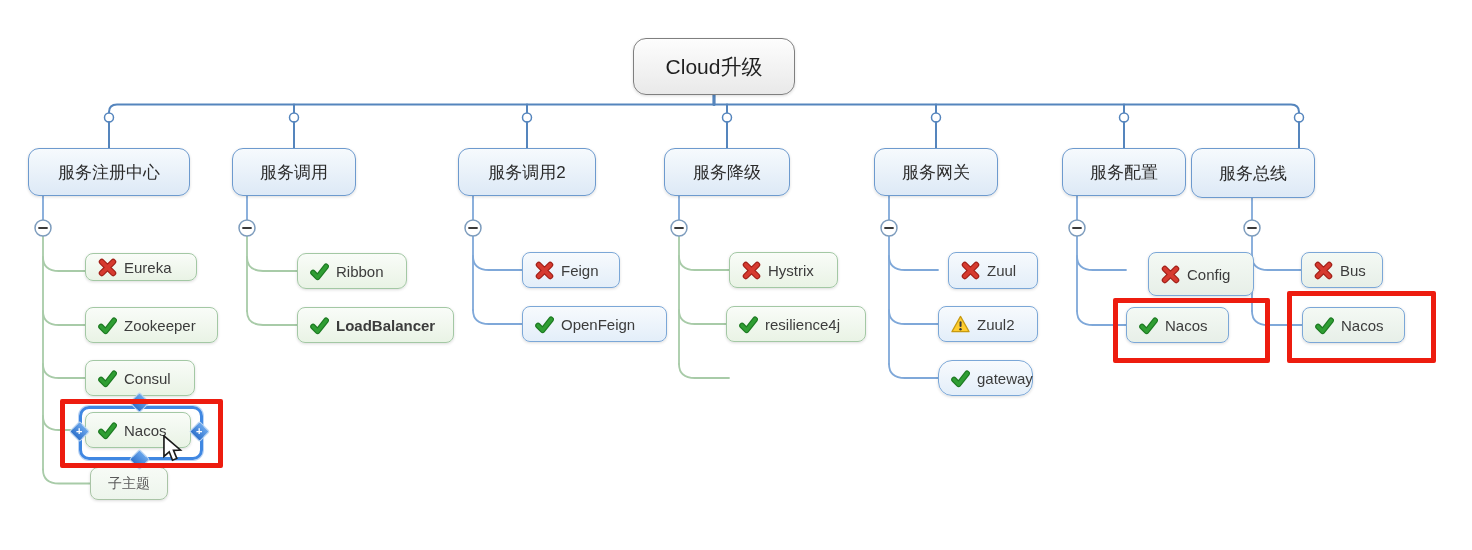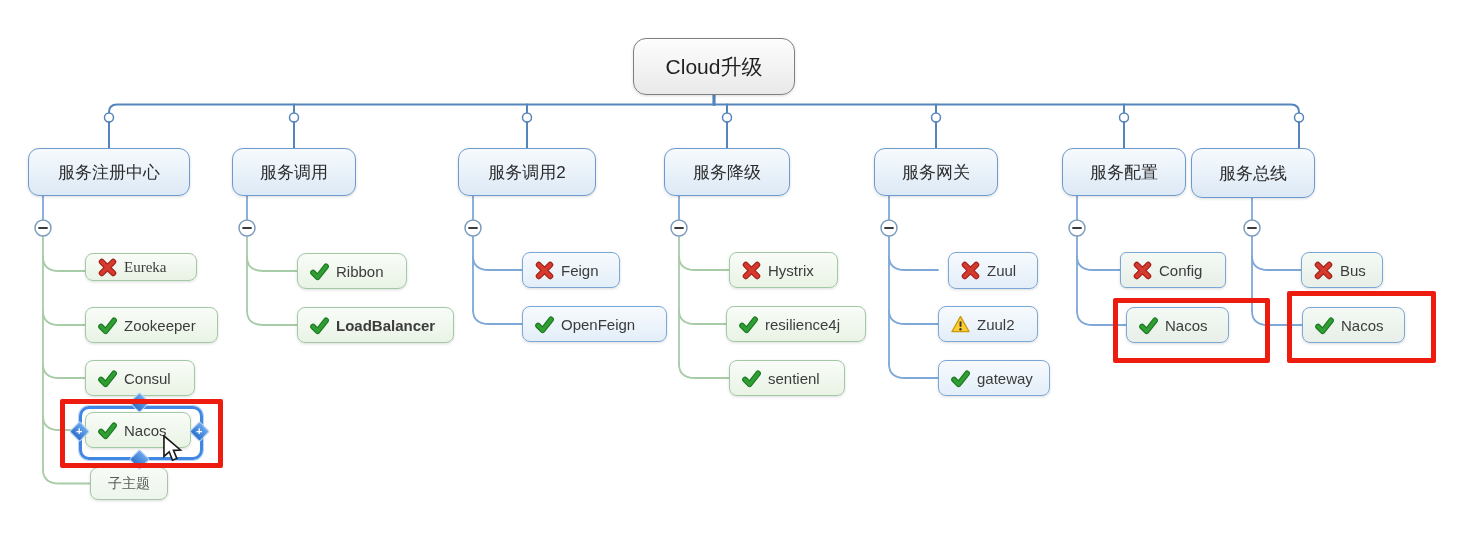--- a/index.html
+++ b/index.html
@@ -103,21 +103,21 @@
       <path d="M1252,311 Q1252,325 1268,325 H1302" stroke="#7fa8d9" stroke-width="1.8" fill="none" stroke-linecap="round"></path>
       <circle cx="1252" cy="228" r="8" fill="#fff" stroke="#7d9cbd" stroke-width="1.5"></circle>
       <path d="M1248,228 H1256" stroke="#3a3a3a" stroke-width="1.8" fill="none" stroke-linecap="round"></path>
     </svg>
   <div class="node root" id="root-node" style="left: 633px; top: 38px; width: 162px; height: 57px;">
     <span class="label">Cloud升级</span>
   </div>
 <div class="node branch" style="left: 28px; top: 148px; width: 162px; height: 48px;">
       <span class="label">服务注册中心</span>
     </div>
-    <div class="node child green" style="left: 85px; top: 253px; width: 112px; height: 28px; font-family: Liberation Serif, serif;">
+    <div class="node child green" style="left: 85px; top: 253px; width: 112px; height: 28px;">
       <span class="icon">
         <svg viewBox="0 0 20 20">
           <path d="M4 4 L16 16 M16 4 L4 16" stroke="#a02018" stroke-width="6.4" stroke-linecap="round"></path>
           <path d="M4 4 L16 16 M16 4 L4 16" stroke="#d63a2f" stroke-width="4" stroke-linecap="round"></path>
         </svg>
       </span>
       <span class="label">Eureka</span>
     </div>
     <div class="node child green" style="left: 85px; top: 307px; width: 133px; height: 36px;">
       <span class="icon">
@@ -214,29 +214,20 @@
     </div>
     <div class="node child green" style="left: 726px; top: 306px; width: 140px; height: 36px;">
       <span class="icon">
         <svg viewBox="0 0 20 20">
           <path d="M3.2 11.2 L8 16 L17 4.6" fill="none" stroke="#1d7a22" stroke-width="6" stroke-linecap="round" stroke-linejoin="round"></path>
           <path d="M3.2 11.2 L8 16 L17 4.6" fill="none" stroke="#2f9e33" stroke-width="3.6" stroke-linecap="round" stroke-linejoin="round"></path>
         </svg>
       </span>
       <span class="label">resilience4j</span>
     </div>
-    <div class="node child green" style="left: 729px; top: 360px; width: 116px; height: 36px;">
-      <span class="icon">
-        <svg viewBox="0 0 20 20">
-          <path d="M3.2 11.2 L8 16 L17 4.6" fill="none" stroke="#1d7a22" stroke-width="6" stroke-linecap="round" stroke-linejoin="round"></path>
-          <path d="M3.2 11.2 L8 16 L17 4.6" fill="none" stroke="#2f9e33" stroke-width="3.6" stroke-linecap="round" stroke-linejoin="round"></path>
-        </svg>
-      </span>
-      <span class="label">sentienl</span>
-    </div>
     <div class="node branch" style="left: 874px; top: 148px; width: 124px; height: 48px;">
       <span class="label">服务网关</span>
     </div>
     <div class="node child blue" style="left: 948px; top: 252px; width: 90px; height: 37px;">
       <span class="icon">
         <svg viewBox="0 0 20 20">
           <path d="M4 4 L16 16 M16 4 L4 16" stroke="#a02018" stroke-width="6.4" stroke-linecap="round"></path>
           <path d="M4 4 L16 16 M16 4 L4 16" stroke="#d63a2f" stroke-width="4" stroke-linecap="round"></path>
         </svg>
       </span>
@@ -245,33 +236,33 @@
     <div class="node child blue" style="left: 938px; top: 306px; width: 100px; height: 36px;">
       <span class="icon">
         <svg viewBox="0 0 20 20">
           <path d="M10 1.5 L19 17.5 H1 Z" fill="#ffcd2e" stroke="#c79a10" stroke-width="1.3" stroke-linejoin="round"></path>
           <rect x="9" y="6.5" width="2.1" height="6" rx="1" fill="#3b3b3b"></rect>
           <circle cx="10" cy="15" r="1.25" fill="#3b3b3b"></circle>
         </svg>
       </span>
       <span class="label">Zuul2</span>
     </div>
-    <div class="node child blue" style="left: 938px; top: 360px; width: 112px; height: 36px;">
+    <div class="node child blue" style="left: 938px; top: 360px; width: 95px; height: 36px; border-radius: 14px;">
       <span class="icon">
         <svg viewBox="0 0 20 20">
           <path d="M3.2 11.2 L8 16 L17 4.6" fill="none" stroke="#1d7a22" stroke-width="6" stroke-linecap="round" stroke-linejoin="round"></path>
           <path d="M3.2 11.2 L8 16 L17 4.6" fill="none" stroke="#2f9e33" stroke-width="3.6" stroke-linecap="round" stroke-linejoin="round"></path>
         </svg>
       </span>
       <span class="label">gateway</span>
     </div>
     <div class="node branch" style="left: 1062px; top: 148px; width: 124px; height: 48px;">
       <span class="label">服务配置</span>
     </div>
-    <div class="node child bluegreen" style="left: 1120px; top: 252px; width: 106px; height: 36px; border-radius: 6px;">
+    <div class="node child bluegreen" style="left: 1148px; top: 252px; width: 106px; height: 44px;">
       <span class="icon">
         <svg viewBox="0 0 20 20">
           <path d="M4 4 L16 16 M16 4 L4 16" stroke="#a02018" stroke-width="6.4" stroke-linecap="round"></path>
           <path d="M4 4 L16 16 M16 4 L4 16" stroke="#d63a2f" stroke-width="4" stroke-linecap="round"></path>
         </svg>
       </span>
       <span class="label">Config</span>
     </div>
     <div class="node child bluegreen" style="left: 1126px; top: 307px; width: 103px; height: 36px;">
       <span class="icon">

